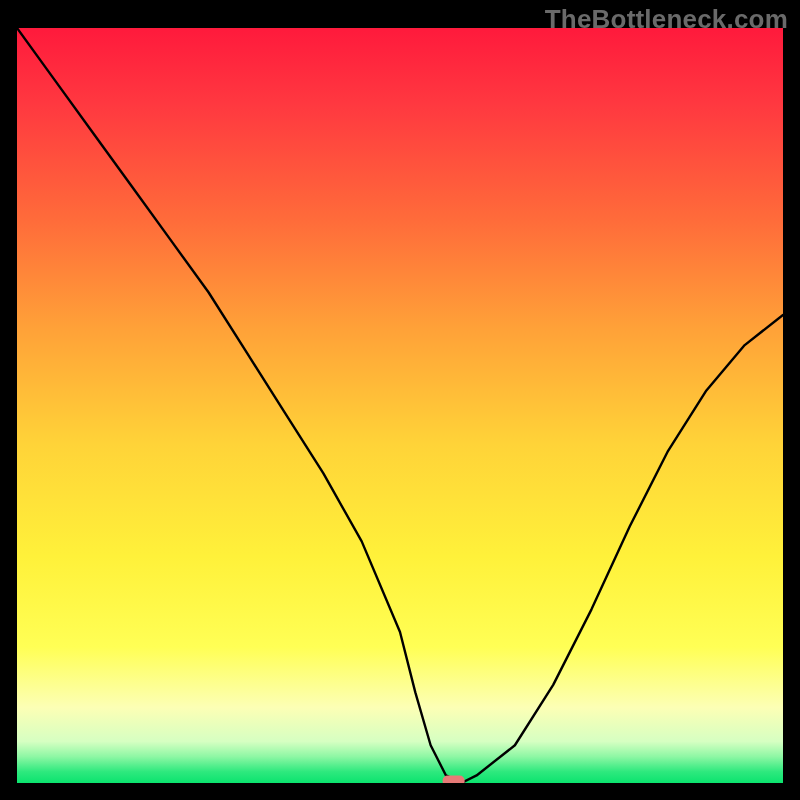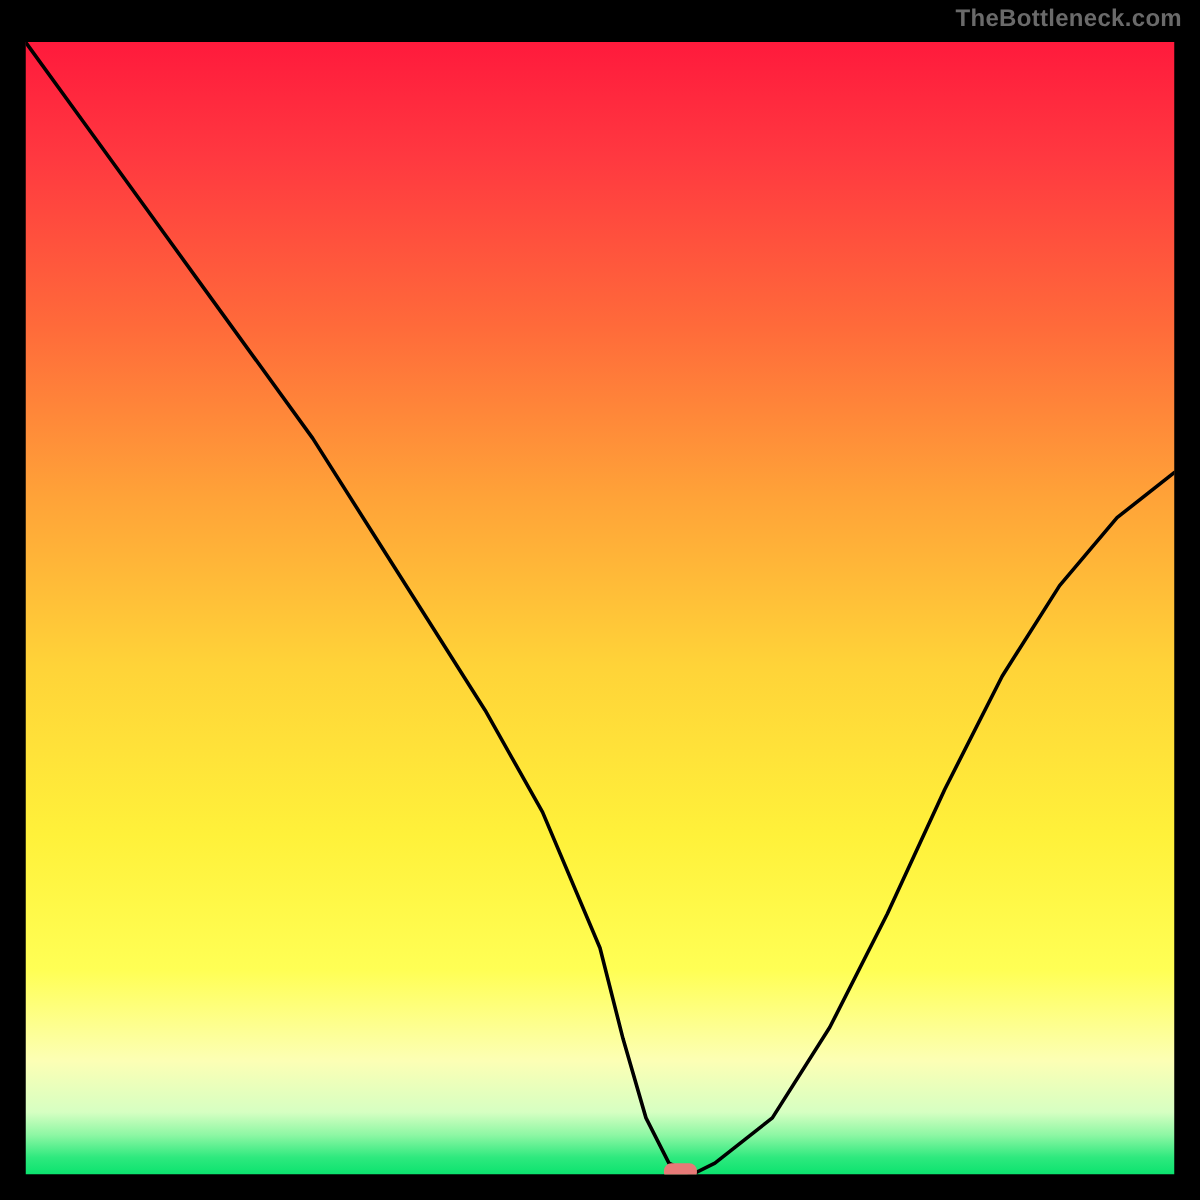--- a/index.html
+++ b/index.html
@@ -15,21 +15,21 @@
     position: relative;
     width: 800px;
     height: 800px;
     background: #000;
   }
   .watermark {
     position: absolute;
     top: 4px;
     right: 12px;
     color: #6a6a6a;
-    font-size: 16px;
+    font-size: 26px;
     font-weight: 600;
     letter-spacing: 0.2px;
     user-select: none;
   }
   .plot {
     position: absolute;
     left: 17px;
     top: 28px;
     width: 766px;
     height: 755px;

